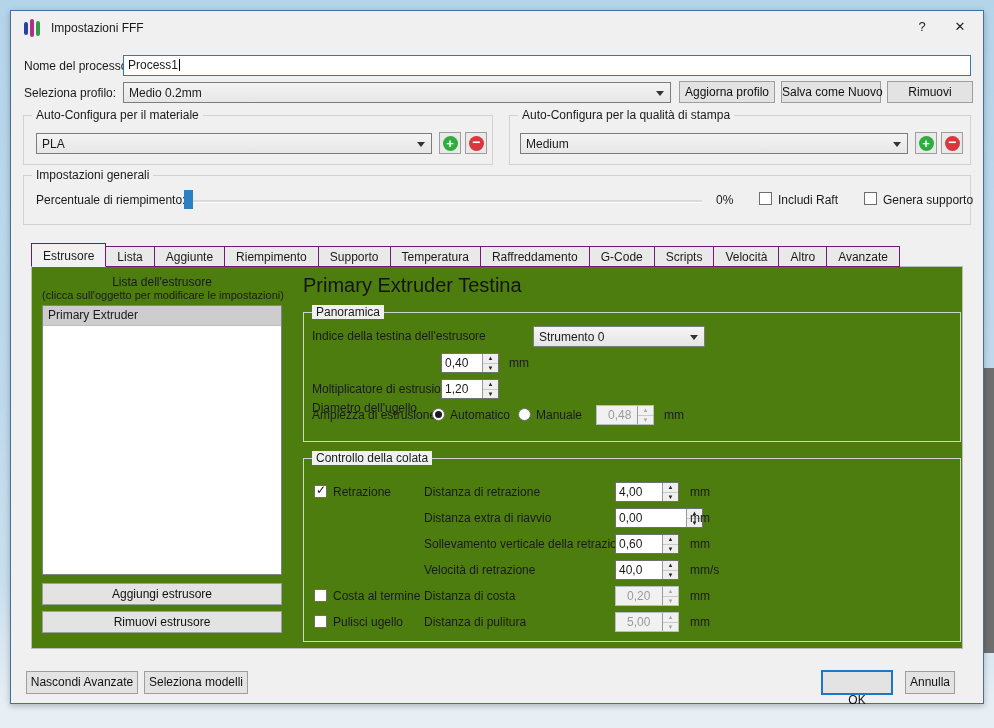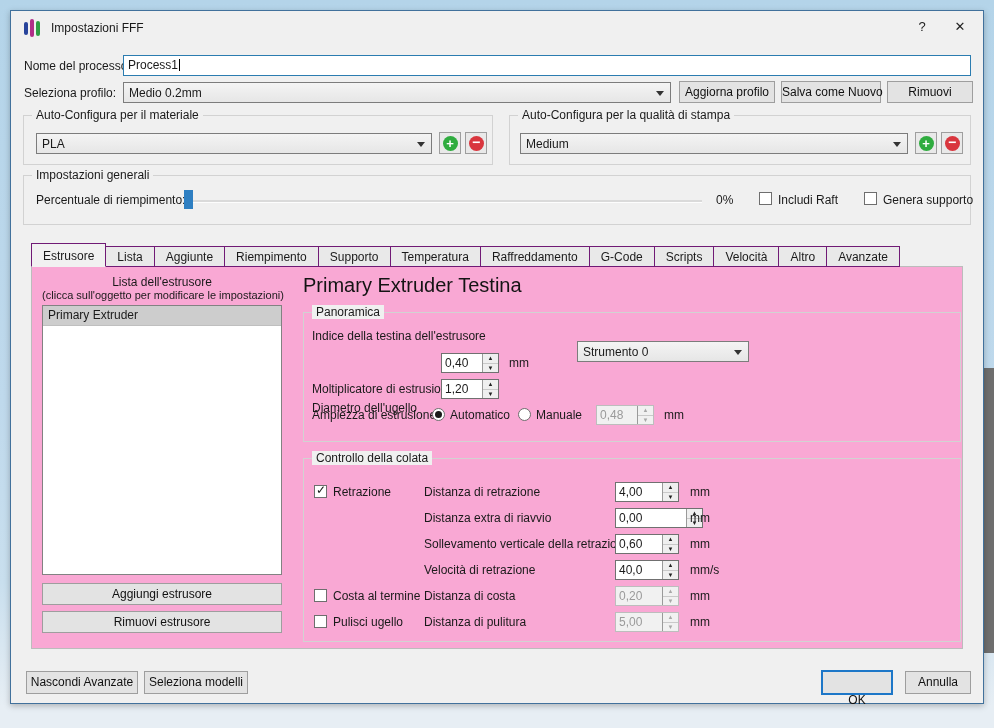--- a/index.html
+++ b/index.html
@@ -74,31 +74,31 @@
   .cb.checked::after { content:"✓"; position:absolute; left:1px; top:-3px; font-size:12px; color:#1a1a1a; }
   .radio { position:absolute; width:13px; height:13px; border-radius:50%; background:#fff; border:1px solid #6e6e6e; }
   .radio.sel::after { content:""; position:absolute; left:2px; top:2px; width:7px; height:7px; border-radius:50%; background:#1a1a1a; }
 
   
   .spin { position:absolute; height:20px; display:flex; border:1px solid #707070; background:#fff; }
   .spin .v { flex:1; font-size:12px; padding:2px 3px; white-space:nowrap; overflow:hidden; }
   .spin .ud { width:16px; display:flex; flex-direction:column; border-left:1px solid #9a9a9a; }
   .spin .ud div { flex:1; display:flex; align-items:center; justify-content:center; background:#efefef; font-size:6px; color:#222; }
   .spin .ud div + div { border-top:1px solid #c9c9c9; }
-  .spin.disabled { background:#f1f1f1; border-color:#bdbdbd; }
+  .spin.disabled { background:#f1f1f1; border-color:#bdbdbd;padding-left:8px; }
   .spin.disabled .v { color:#9a9a9a; }
   .spin.disabled .ud div { color:#a8a8a8; background:#f1f1f1; }
 
   
   .tabs { position:absolute; left:20px; top:232px; height:24px; display:flex; align-items:flex-end; z-index:3; }
   .tab { height:21px; padding:3px 11px 0; border:1px solid #701a75; background:#e9e9e9;
     margin-right:-1px; font-size:12px; white-space:nowrap; }
   .tab.active { height:24px; padding-top:5px; background:#f1f1f1; border-bottom:1px solid #f1f1f1; z-index:5; }
 
-  .pane { position:absolute; left:20px; top:255px; width:932px; height:383px; border:1px solid #bcbcbc; background:#f9a8d4; z-index:1; }
+  .pane { position:absolute; left:20px; top:255px; width:932px; height:383px; border:1px solid #bcbcbc; background:#4d7c0f; z-index:1; }
 
   .listbox { position:absolute; left:10px; top:38px; width:240px; height:270px; background:#fff; border:1px solid #828282; }
   .listitem { height:20px; background:#cdcdcd; border-bottom:1px solid #bfbfbf; font-size:12px; padding:2px 5px; }
 
   .panel-heading { position:absolute; left:271px; top:7px; font-size:20px; color:#141414; white-space:nowrap; }
   .center { text-align:center; }
   .small { font-size:11px; }
 </style>
 </head>
 <body>
@@ -188,21 +188,21 @@
       <div class="listitem">Primary Extruder</div>
     </div>
     <div class="btn" style="left:10px; top:316px; width:240px;">Aggiungi estrusore</div>
     <div class="btn" style="left:10px; top:344px; width:240px;">Rimuovi estrusore</div>
 
     <div class="panel-heading">Primary Extruder Testina</div>
 
     <div class="gb" style="left:271px; top:45px; width:658px; height:130px;">
       <span class="gt">Panoramica</span>
       <span class="lbl" style="left:8px; top:16px;">Indice della testina dell'estrusore</span>
-      <div class="combo" style="left:229px; top:28px; width:172px;margin-left:44px;"><span>Strumento 0</span><span class="arr"></span></div>
+      <div class="combo" style="left:229px; top:13px; width:172px;"><span>Strumento 0</span><span class="arr"></span></div>
 
       <span class="lbl" style="left:8px; top:43px;margin-top:45px;">Diametro dell'ugello</span>
       <div class="spin" style="left:137px; top:40px; width:58px;">
         <span class="v">0,40</span>
         <span class="ud">
             <div>▲</div>
             <div>▼</div>
           </span>
       </div>
       <span class="lbl" style="left:205px; top:43px;">mm</span>
@@ -299,15 +299,15 @@
             <div>▼</div>
           </span>
       </div>
       <span class="lbl" style="left:386px; top:156px;">mm</span>
     </div>
   </div>
 
   <div class="btn" style="left:15px; top:660px; width:112px; height:23px;">Nascondi Avanzate</div>
   <div class="btn" style="left:133px; top:660px; width:104px; height:23px;">Seleziona modelli</div>
   <div class="btn ok" style="left:810px; top:659px; width:72px;">OK</div>
-  <div class="btn" style="left:894px; top:660px; width:66px; height:23px;">Annulla</div>
+  <div class="btn" style="left:894px; top:660px; width:50px; height:23px;">Annulla</div>
 
 </div>
 
 </body></html>

